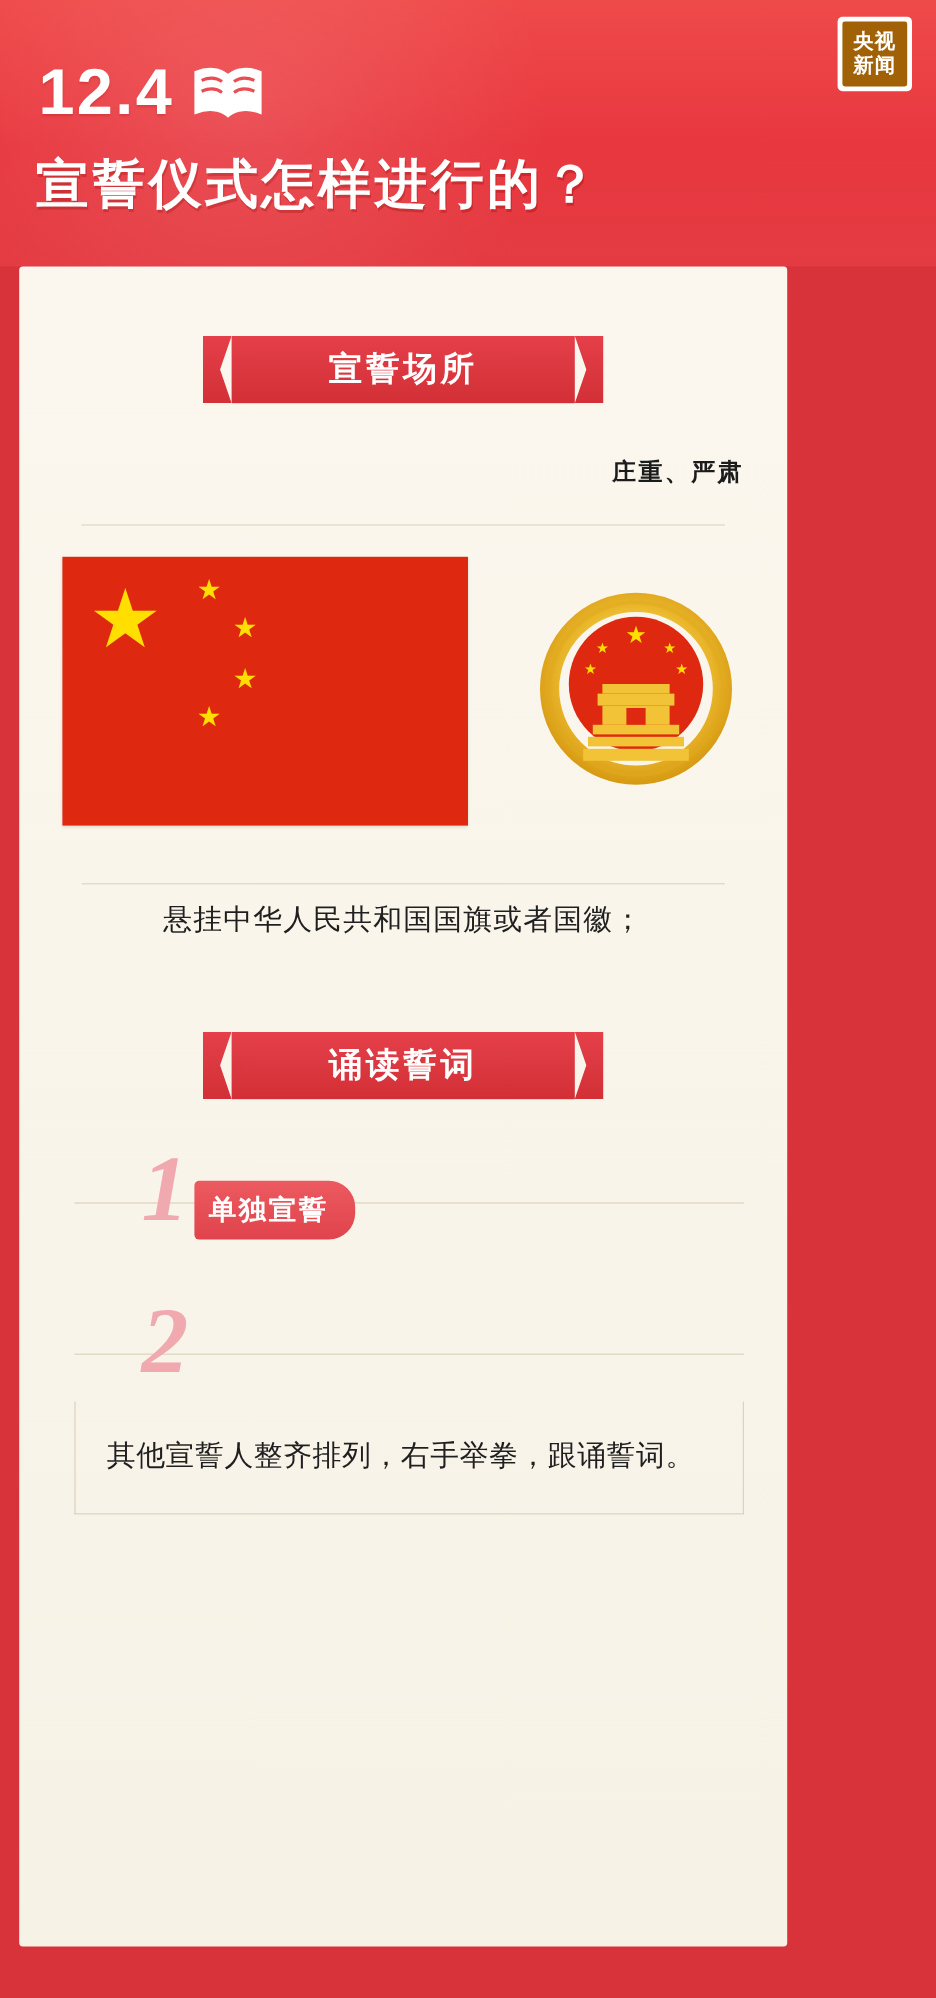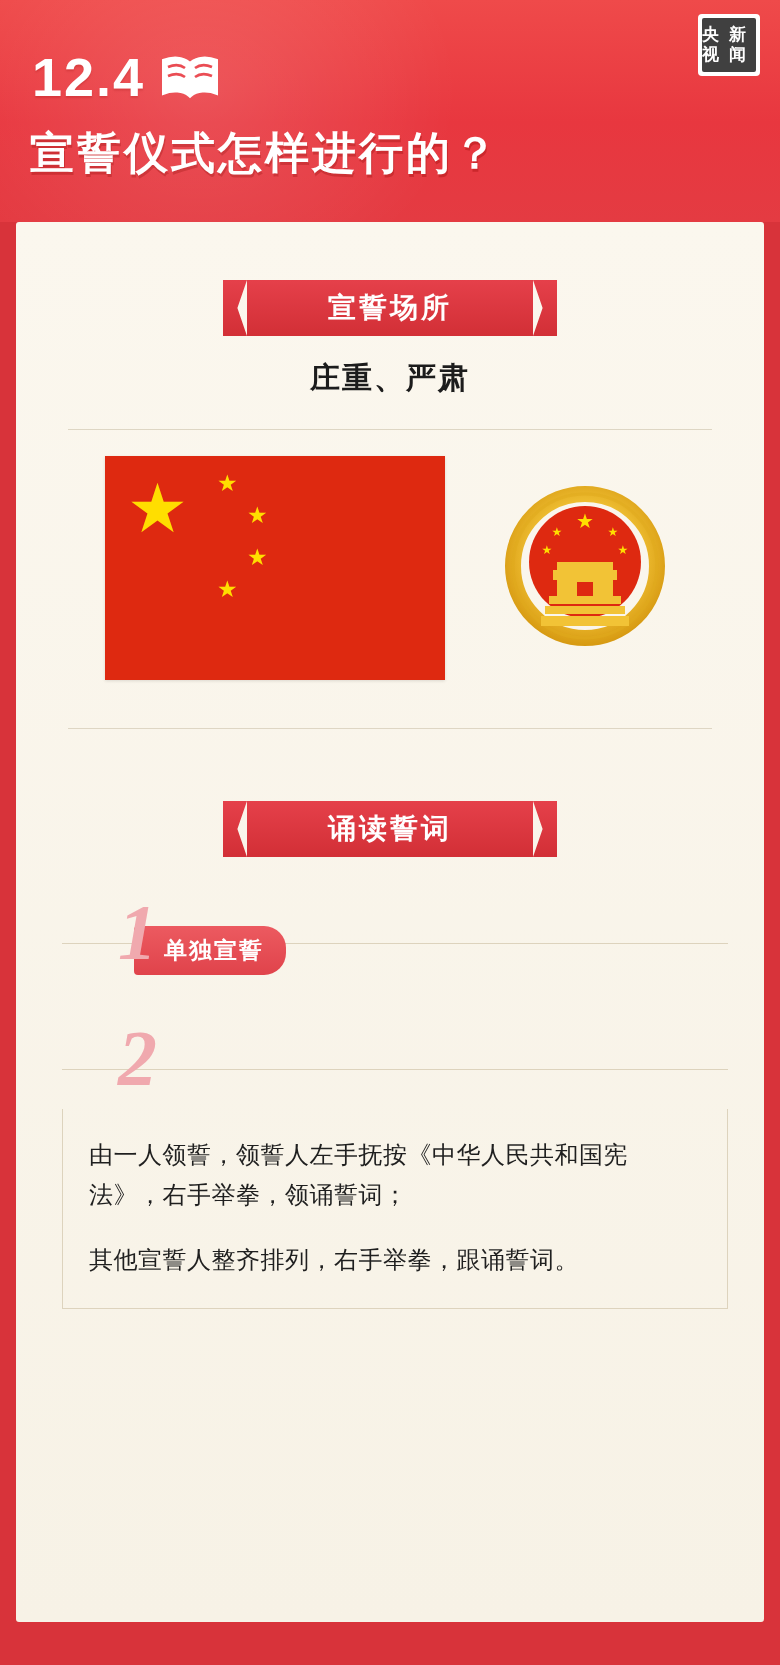--- a/index.html
+++ b/index.html
@@ -39,24 +39,24 @@
     background: #ffffff;
     border-radius: 4px;
     padding: 4px;
     display: flex;
     align-items: center;
     justify-content: center;
   }
   .logo-inner {
     width: 100%;
     height: 100%;
-    background: #404040;
+    background: #a16207;
     border-radius: 2px;
     display: flex;
-    flex-direction: row;
+    flex-direction: column;
     align-items: center;
     justify-content: center;
     color: #fff;
     font-size: 17px;
     font-weight: bold;
     line-height: 1.15;
     letter-spacing: 1px;
   }
   .date-row {
     position: absolute;
@@ -85,21 +85,21 @@
     color: #ffffff;
     letter-spacing: 3px;
     text-shadow: 1px 3px 0 rgba(170,20,20,0.45);
     white-space: nowrap;
   }
 
   
   .card {
     position: relative;
     margin: 0 16px 18px 16px;
-    width: 748px;
+    width: 640px;
     min-height: 1400px;
     background: linear-gradient(180deg, #fbf7ee 0%, #f7f2e6 100%);
     border-radius: 3px;
     padding: 40px 36px 50px 36px;
   }
 
   
   .ribbon-wrap {
     display: flex;
     justify-content: center;
@@ -130,25 +130,25 @@
   .ribbon::before { left: -22px; clip-path: polygon(0 0, 100% 0, 100% 100%, 0 70%); }
   .ribbon::after  { right: -22px; clip-path: polygon(0 0, 100% 0, 100% 70%, 0 100%); }
   .ribbon-inner-cut-left, .ribbon-inner-cut-right{
     position:absolute; top:0; width:24px; height:56px;
     background: linear-gradient(180deg,#e5404a 0%,#d22f36 100%);
   }
   .ribbon-inner-cut-left { left:-24px; clip-path: polygon(100% 0, 0 0, 0 100%, 100% 100%, 60% 50%); }
   .ribbon-inner-cut-right{ right:-24px; clip-path: polygon(0 0, 100% 0, 100% 100%, 0 100%, 40% 50%); }
 
   .subtitle {
-    text-align: center;
-    font-size: 30px;
+    text-align: right;
+    font-size: 20px;
     font-weight: bold;
     color: #1c1c1c;
-    margin-top: 22px;
+    margin-top: 44px;
     letter-spacing: 2px;
   }
 
   .hr-line {
     height: 1px;
     background: #ded6c4;
     margin: 30px 16px 0 16px;
   }
 
   .emblem-row {
@@ -206,27 +206,27 @@
     color: #f0a9ae;
     font-style: italic;
     font-family: "Liberation Serif", serif;
     line-height: 1;
     position: absolute;
     left: 56px;
     top: -24px;
     z-index: 3;
   }
   .step-pill {
-    margin-left: 72px;
+    margin-left: 100px;
     background: linear-gradient(180deg,#ec5a60 0%, #e0434b 100%);
     color: #fff;
     font-size: 23px;
     font-weight: bold;
     letter-spacing: 2px;
-    padding: 9px 22px 9px 30px;
+    padding: 9px 22px 9px 12px;
     border-radius: 4px 22px 22px 4px;
     z-index: 2;
   }
   .step-rule-top {
     position: absolute;
     left: 0; right: 0; top: 26px;
     height: 1px;
     background: #ddd3bd;
     z-index: 1;
   }
@@ -322,20 +322,21 @@
         <rect x="50" y="128" width="80" height="8" fill="#f2c336"></rect>
         <rect x="46" y="138" width="88" height="10" fill="#f2c336"></rect>
         <rect x="62" y="84" width="56" height="8" fill="#f2c336"></rect>
       </svg>
     </div>
   </div>
 
   <div class="hr-line"></div>
 
   <div class="caption">
+    <div>悬挂中华人民共和国国旗或者国徽；</div>
   </div>
 
   <div class="ribbon-wrap second">
     <div class="ribbon">
       <span class="ribbon-inner-cut-left"></span>
       <span class="ribbon-inner-cut-right"></span>
       <span>诵读誓词</span>
     </div>
   </div>
 
@@ -346,18 +347,17 @@
       <div class="step-pill">单独宣誓</div>
     </div>
   </div>
 
   <div class="step">
     <div class="step-head">
       <div class="step-rule-top"></div>
       <div class="step-num">2</div>
     </div>
     <div class="step-box">
-      <p>由一人领誓，领誓人左手抚按《中华人民共和国宪法》，右手举拳，领诵誓词；</p>
       <p>其他宣誓人整齐排列，右手举拳，跟诵誓词。</p>
     </div>
   </div>
 
 </div>
 
 </body></html>

